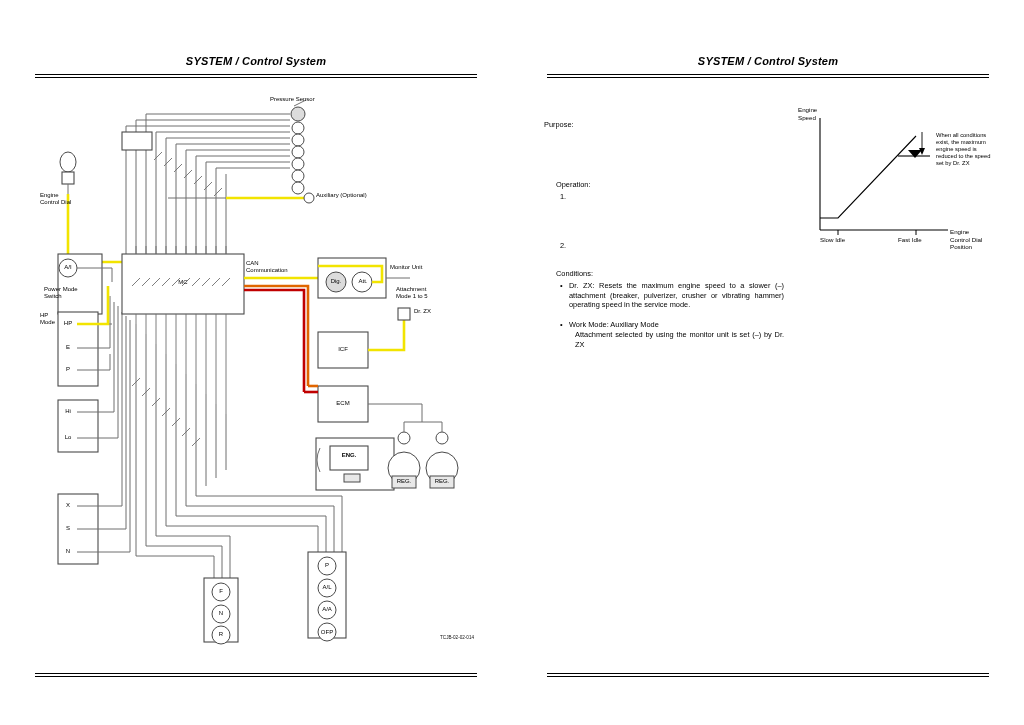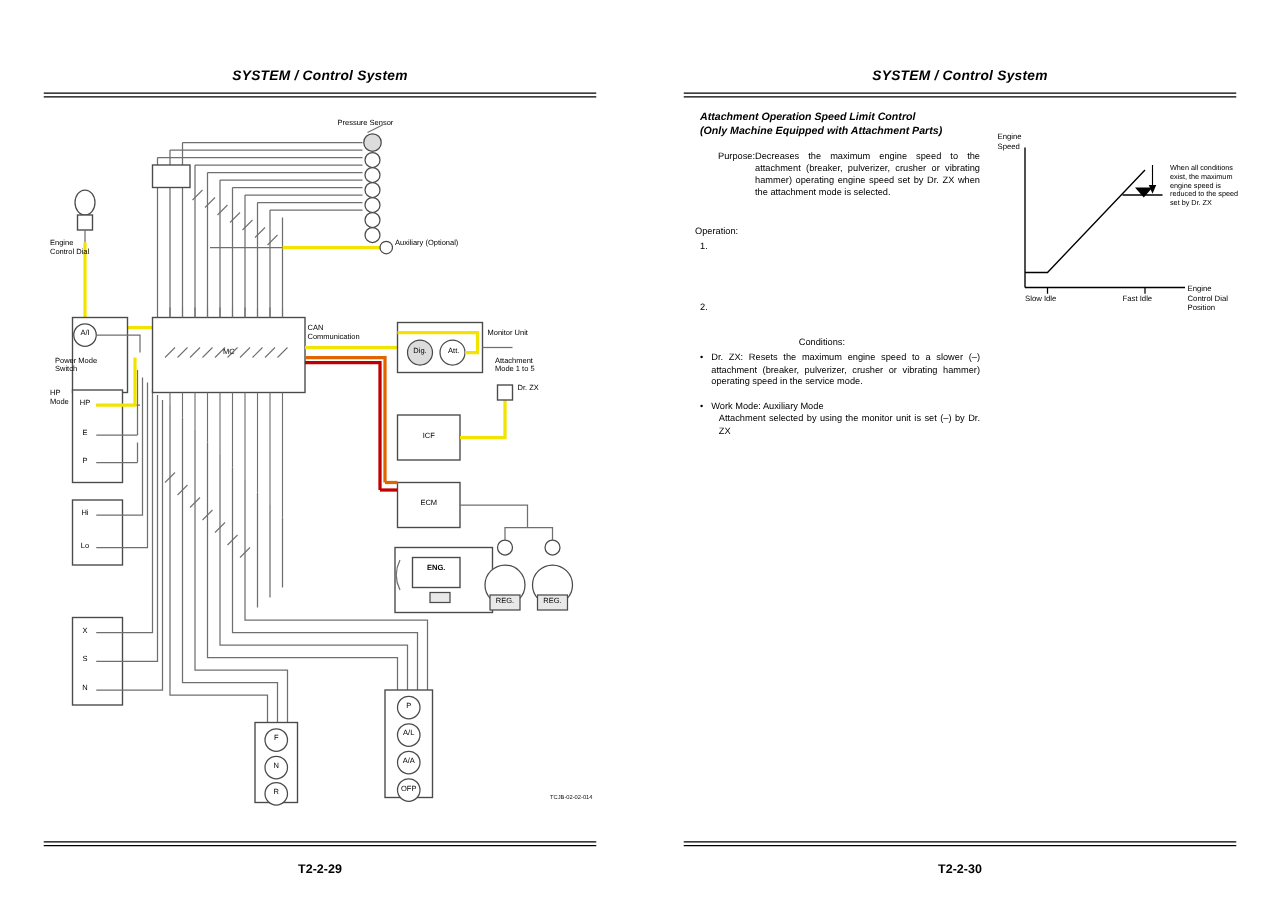--- a/index.html
+++ b/index.html
@@ -78,28 +78,28 @@
     font-style: italic;
     line-height: 11px;
     width: 280px;
   }
   .rp-block {
     position: absolute;
     font-size: 7.4px;
     line-height: 9.6px;
     text-align: justify;
   }
-  .rp-purpose-label { left: 44px; top: 120px; width: 48px; text-align: right; }
+  .rp-purpose-label { left: 32px; top: 120px; width: 48px; text-align: left; }
   .rp-purpose-text { left: 92px; top: 120px; width: 180px; }
   .rp-operation-label { left: 44px; top: 180px; width: 100px; text-align: left; }
   .rp-op1-num { left: 48px; top: 192px; width: 12px; text-align: left; }
   .rp-op1-text { left: 60px; top: 192px; width: 212px; }
   .rp-op2-num { left: 48px; top: 241px; width: 12px; text-align: left; }
   .rp-op2-text { left: 60px; top: 241px; width: 212px; }
-  .rp-cond-label { left: 44px; top: 269px; width: 120px; text-align: right; }
+  .rp-cond-label { left: 44px; top: 269px; width: 120px; text-align: left; }
   .rp-bullet { left: 48px; width: 9px; text-align: left; }
   .rp-cond1-text { left: 57px; top: 281px; width: 215px; }
   .rp-cond2-text { left: 57px; top: 320px; width: 215px; }
   .rp-cond2-sub { left: 63px; top: 330px; width: 209px; }
 
   
   .graph-wrap {
     position: absolute;
     left: 286px;
     top: 110px;
@@ -403,32 +403,28 @@
 
       <div class="diag-text" style="left:299px; top:476px; width:20px;">P</div>
       <div class="diag-text" style="left:298px; top:498px; width:22px;">A/L</div>
       <div class="diag-text" style="left:298px; top:520px; width:22px;">A/A</div>
       <div class="diag-text" style="left:297px; top:543px; width:24px;">OFP</div>
 
       <div class="code-label">TCJB-02-02-014</div>
     </div>
 
     <div class="footer-rule"></div>
-    <div class="page-number">T2-2-29</div>
   </div>
 
   <div class="page page-right">
     <div class="page-header">SYSTEM / Control System</div>
     <div class="header-rule"></div>
 
-    <div class="rp-title" style="white-space:pre-line;">Attachment Operation Speed Limit Control
-(Only Machine Equipped with Attachment Parts)</div>
 
     <div class="rp-block rp-purpose-label">Purpose:</div>
-    <div class="rp-block rp-purpose-text">Decreases the maximum engine speed to the attachment (breaker, pulverizer, crusher or vibrating hammer) operating engine speed set by Dr. ZX when the attachment mode is selected.</div>
 
     <div class="rp-block rp-operation-label">Operation:</div>
     <div class="rp-block rp-op1-num">1.</div>
     <div class="rp-block rp-op2-num">2.</div>
 
     <div class="rp-block rp-cond-label">Conditions:</div>
     <div class="rp-block rp-bullet" style="top:281px;">•</div>
     <div class="rp-block rp-cond1-text">Dr. ZX: Resets the maximum engine speed to a slower (–) attachment (breaker, pulverizer, crusher or vibrating hammer) operating speed in the service mode.</div>
     <div class="rp-block rp-bullet" style="top:320px;">•</div>
     <div class="rp-block rp-cond2-text">Work Mode: Auxiliary Mode</div>
@@ -456,15 +452,14 @@
 Speed</div>
       <div class="graph-label" style="left:22px; top:126px; width:44px;">Slow Idle</div>
       <div class="graph-label" style="left:100px; top:126px; width:44px;">Fast Idle</div>
       <div class="graph-label" style="left:152px; top:118px; width:48px; white-space:pre-line;">Engine
 Control Dial
 Position</div>
       <div class="graph-note" style="left:138px; top:22px;">When all conditions exist, the maximum engine speed is reduced to the speed set by Dr. ZX</div>
     </div>
 
     <div class="footer-rule"></div>
-    <div class="page-number">T2-2-30</div>
   </div>
 </div>
 
 </body></html>

